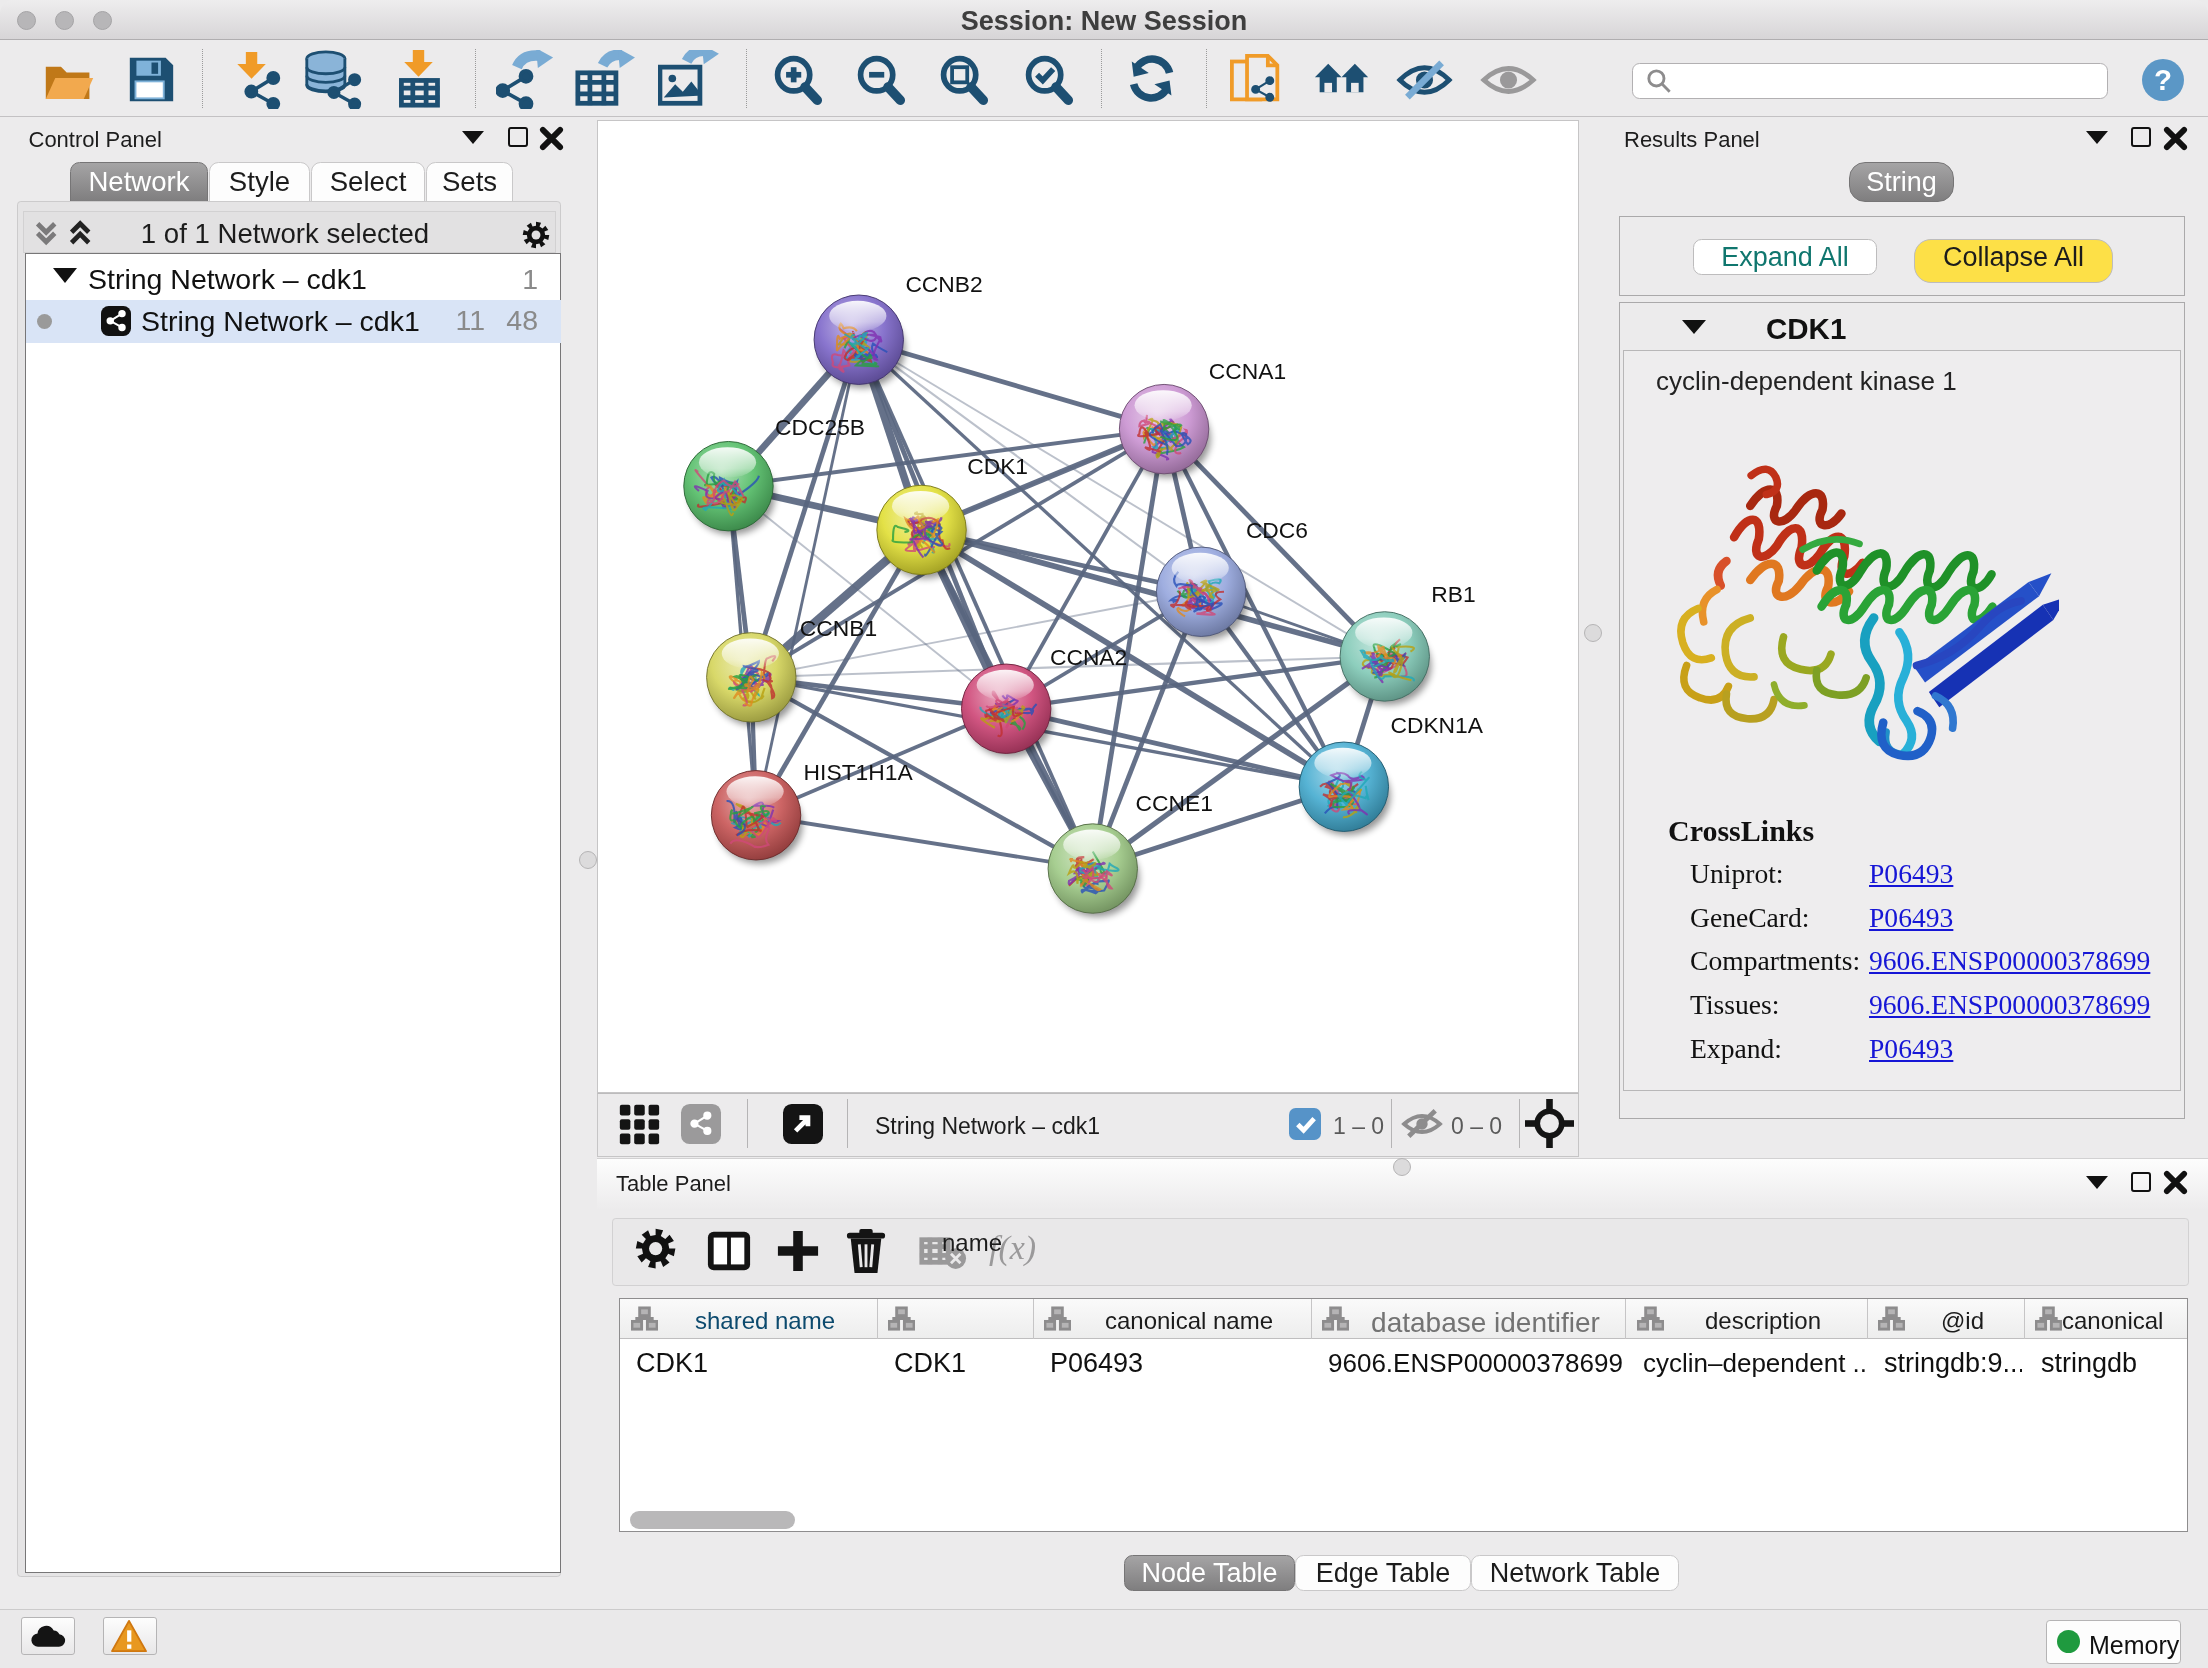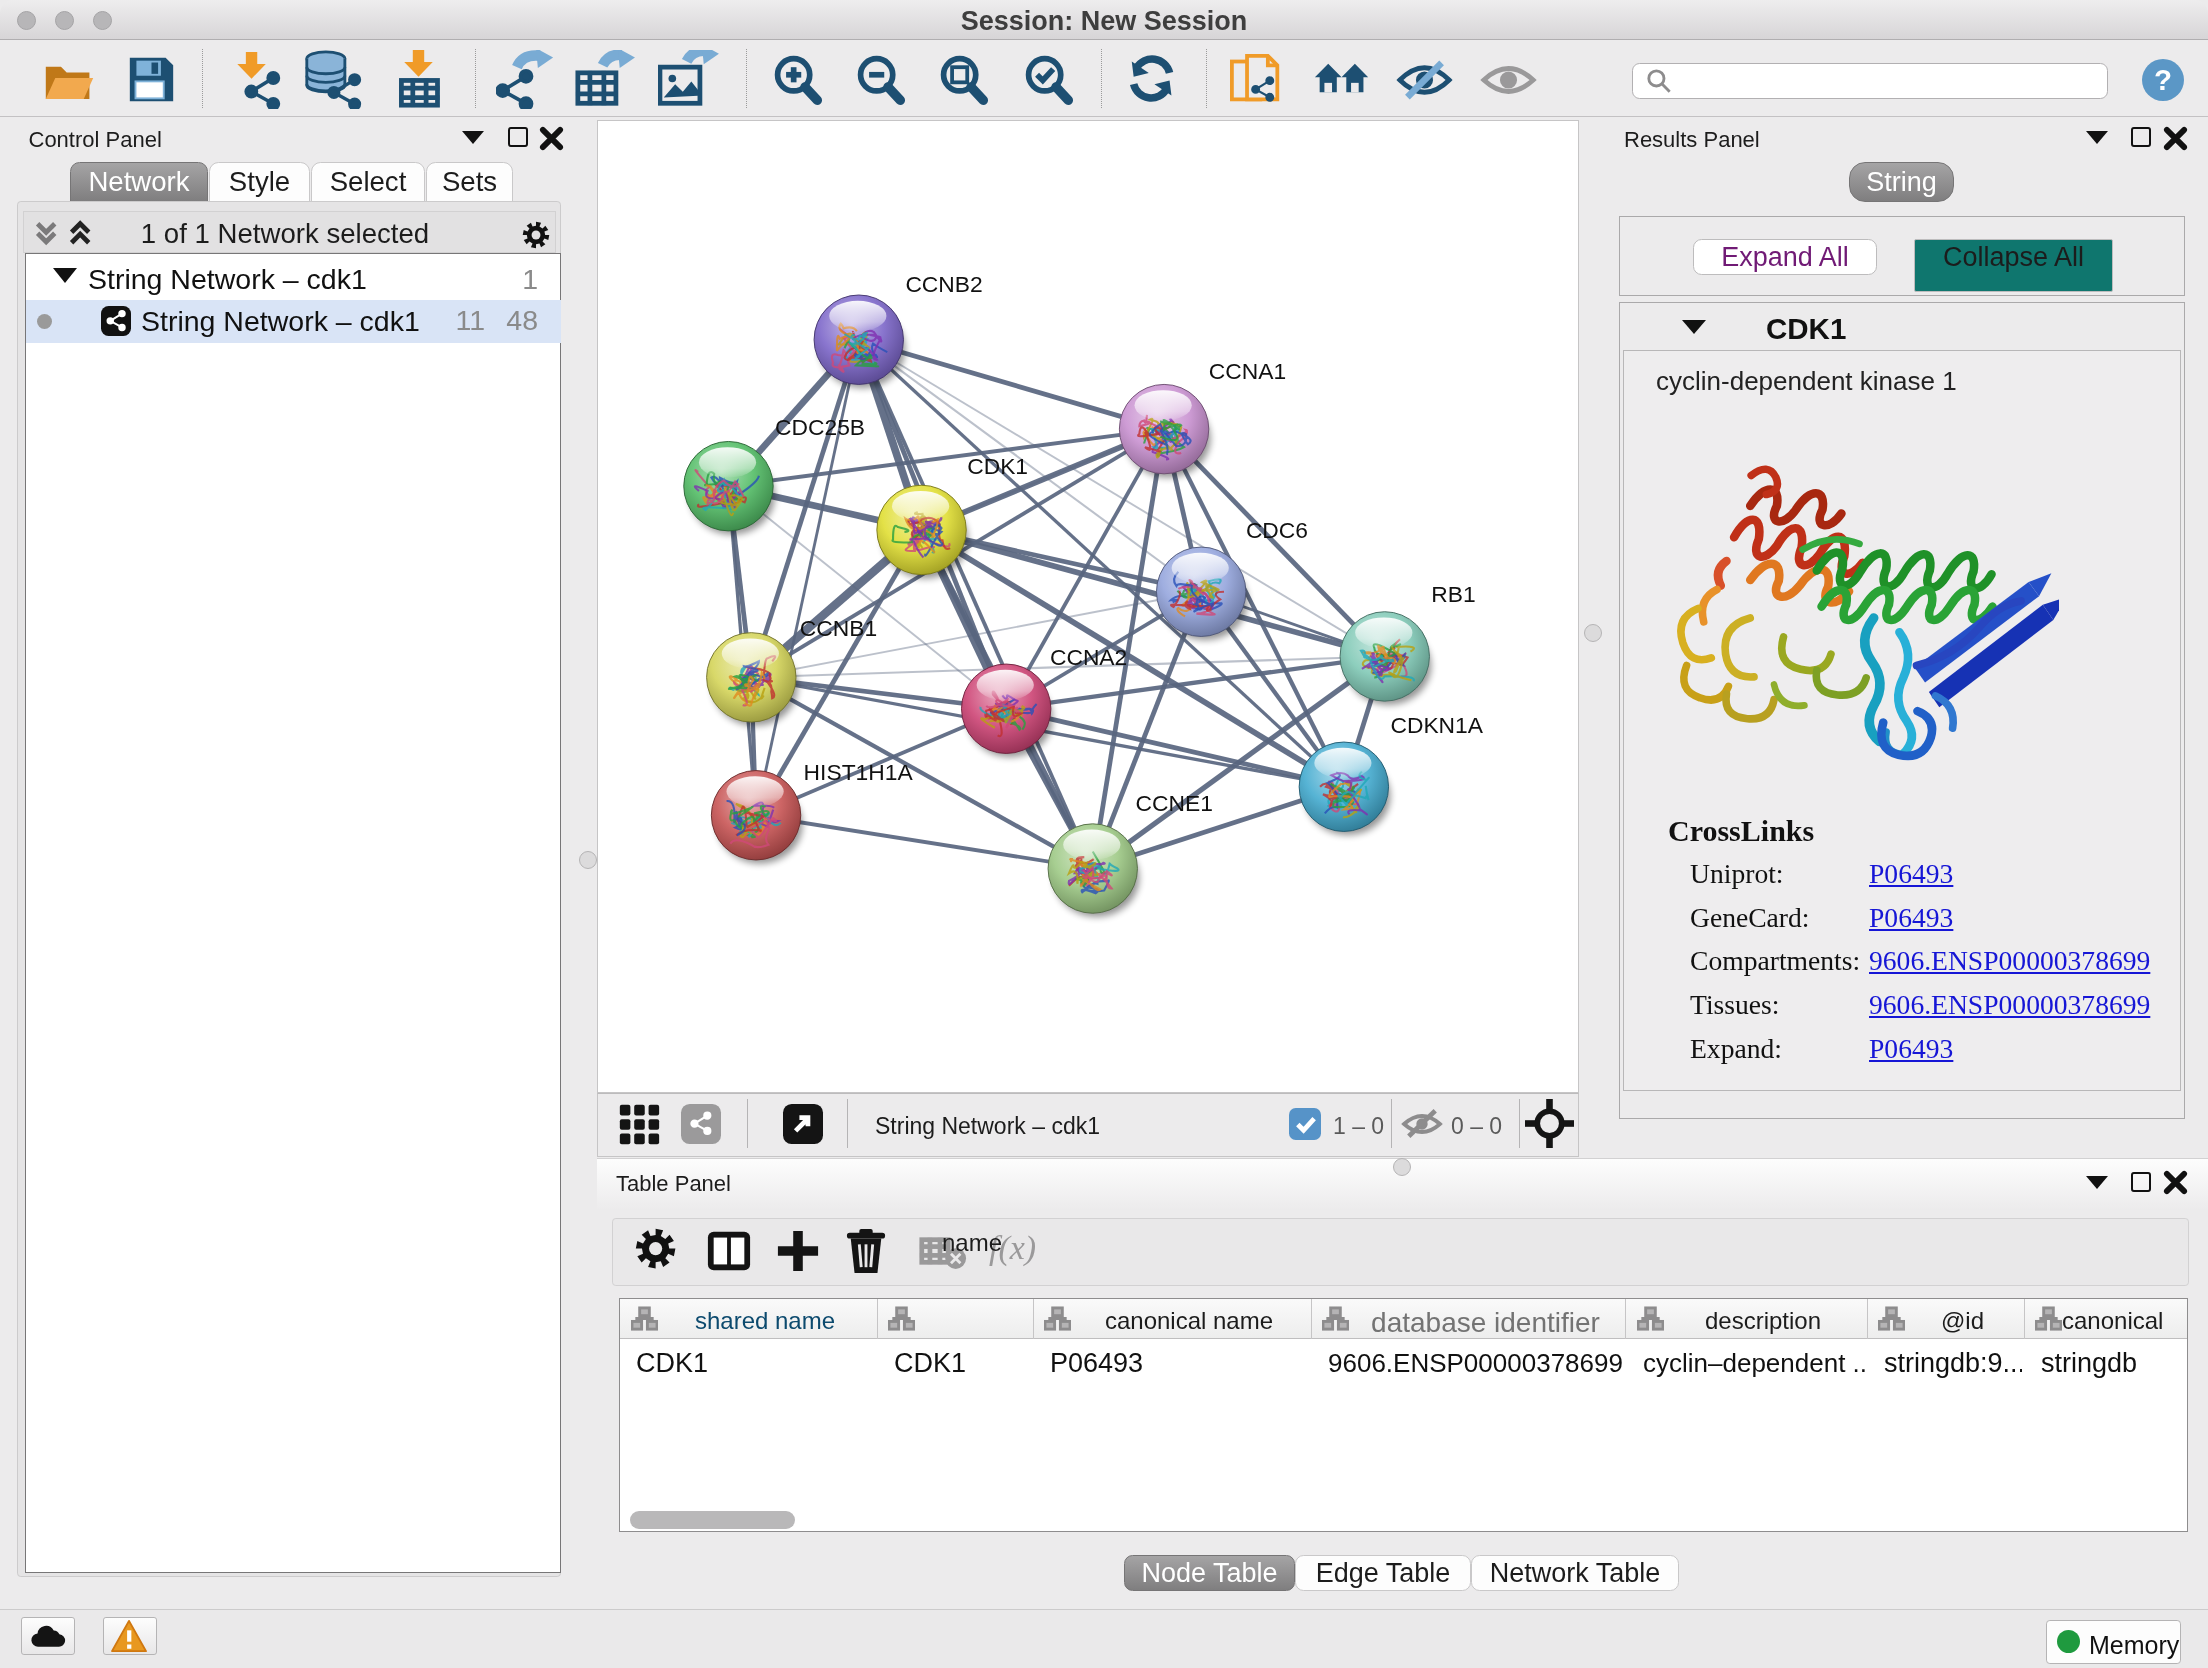--- a/index.html
+++ b/index.html
@@ -568,22 +568,22 @@
   </svg>
 <div class="abs" style="left:1584px;top:624px;width:18px;height:18px;border-radius:50%;background:#dcdbdc;border:1px solid #b5b4b5"></div>
 <div class="abs panelhead" style="left:1624px;top:127px">Results Panel</div>
 <div class="abs" style="left:2086px;top:131px;width:0;height:0;border-left:11.4px solid transparent;border-right:11.4px solid transparent;border-top:13.3px solid #111"></div>
 <div class="abs" style="left:2131px;top:127px;width:20px;height:20px;border:2.9px solid #111;border-radius:2.9px"></div>
 <svg style="position:absolute;left:2163px;top:126px" width="25" height="25" viewBox="0 0 26 26" xmlns="http://www.w3.org/2000/svg">
     <path d="M4 4 L22 22 M22 4 L4 22" stroke="#111" stroke-width="6" stroke-linecap="round"></path>
   </svg>
 <div class="abs" style="left:1849px;top:162px;width:105px;height:40px;background:linear-gradient(#a5a4a5,#7f7e7f);border:1px solid #767576;border-radius:16px;color:#fff;font-size:27px;text-align:center;line-height:38px">String</div>
 <div class="abs" style="left:1619px;top:216px;width:566px;height:80px;background:#ecebec;border:1px solid #aaa9aa"></div>
-<div class="abs" style="left:1693px;top:239px;width:184px;height:36px;background:#fff;border:1px solid #bdbcbd;border-radius:8.6px;font-size:27px;text-align:center;line-height:34px;color:#701a75">Expand All</div>
-<div class="abs" style="left:1914px;top:239px;width:199px;height:53px;background:#0f766e;border:1px solid #bdbcbd;border-radius:2px;font-size:27px;text-align:center;line-height:34px;color:#1c1c1c">Collapse All</div>
+<div class="abs" style="left:1693px;top:239px;width:184px;height:36px;background:#fff;border:1px solid #bdbcbd;border-radius:8.6px;font-size:27px;text-align:center;line-height:34px;color:#0f766e">Expand All</div>
+<div class="abs" style="left:1914px;top:239px;width:199px;height:44px;background:#fde047;border:1px solid #bdbcbd;border-radius:17px;font-size:27px;text-align:center;line-height:34px;color:#1c1c1c">Collapse All</div>
 <div class="abs" style="left:1619px;top:302px;width:566px;height:817px;background:#ecebec;border:1px solid #aaa9aa"></div>
 <div class="abs" style="left:1682px;top:320px;width:0;height:0;border-left:12.4px solid transparent;border-right:12.4px solid transparent;border-top:14.3px solid #111"></div>
 <div class="abs" style="left:1766px;top:312px;font-size:29.5px;font-weight:bold;color:#111">CDK1</div>
 <div class="abs" style="left:1623px;top:350px;width:558px;height:741px;background:#eeedee;border:1px solid #b8b7b8"></div>
 <div class="abs" style="left:1656px;top:366px;font-size:26px;color:#222">cyclin-dependent kinase 1</div>
 <svg style="position:absolute;left:1660px;top:447px" width="399" height="323" viewBox="0 0 420 340" xmlns="http://www.w3.org/2000/svg">
     <path d="M78 95 c 14 -25 30 -25 26 2 c -9 21 6 25 19 7 c 14 -25 30 -25 26 2 c -9 21 6 25 19 7 c 14 -25 30 -25 26 2 c -9 21 6 25 19 7" fill="none" stroke="#c03018" stroke-width="9" stroke-linecap="round"></path>
     <path d="M95 62 c 15 -23 32 -23 28 0 c -10 19 7 23 20 4 c 15 -23 32 -23 28 0 c -10 19 7 23 20 4" fill="none" stroke="#a82810" stroke-width="9" stroke-linecap="round"></path>
     <path d="M96 30 q18 -14 26 2 q6 14 -10 18" stroke="#c03018" stroke-width="8" fill="none" opacity="1" stroke-linecap="round" stroke-linejoin="round"></path>
     <path d="M70 120 q-14 10 -6 26" stroke="#d8502a" stroke-width="9" fill="none" opacity="1" stroke-linecap="round" stroke-linejoin="round"></path>

